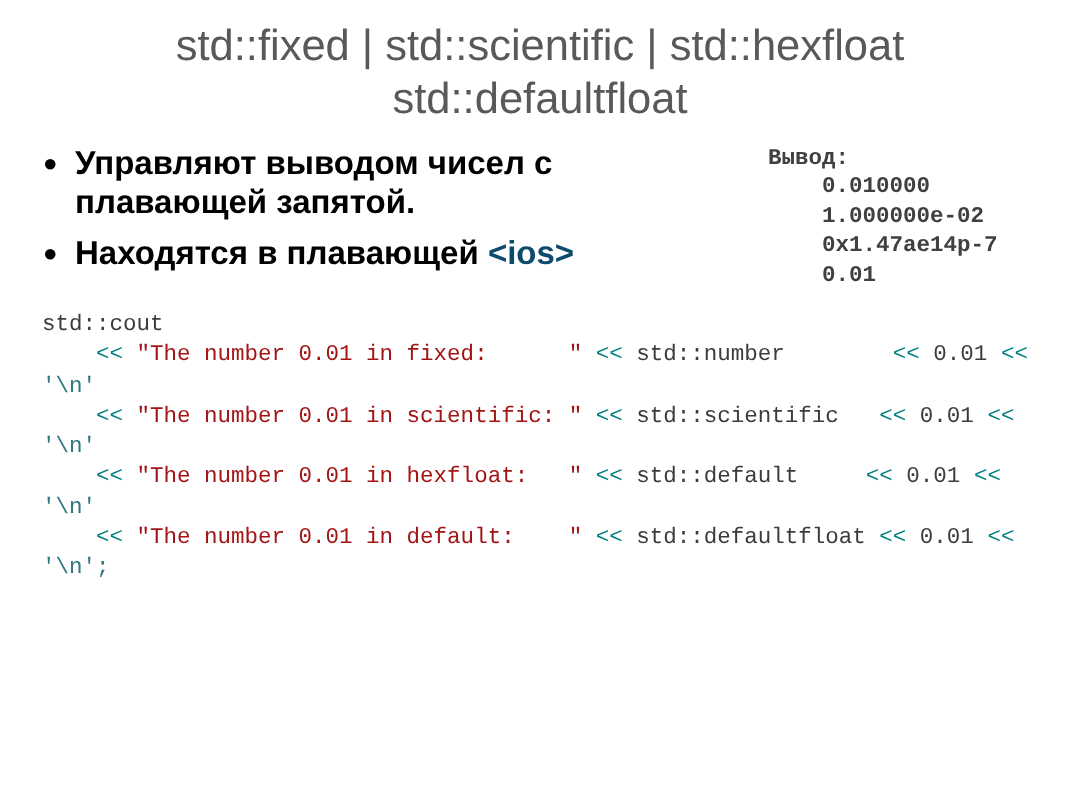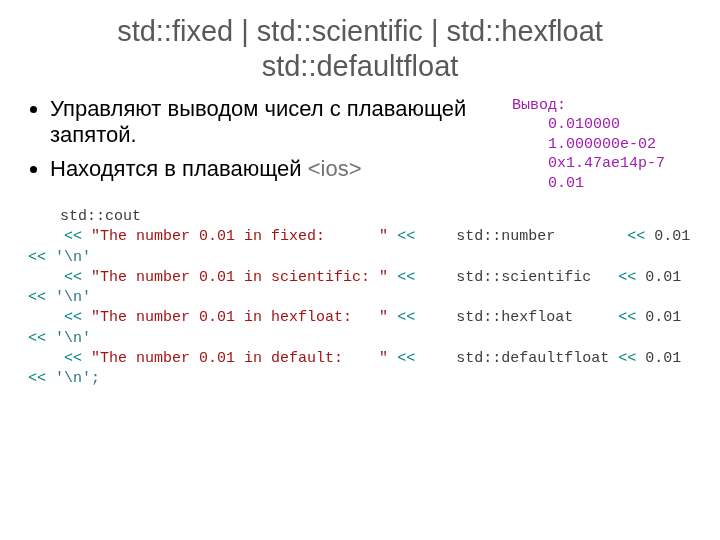--- a/index.html
+++ b/index.html
@@ -24,57 +24,58 @@
     text-align: center;
     font-size: 29px;
     line-height: 1.2;
     color: #595959;
     margin-top: 4px;
     margin-bottom: 12px;
     font-weight: normal;
   }
   .two-col {
     display: flex;
+    font-weight: bold;
   }
   .col-left {
     flex: 1 1 auto;
   }
   .col-right {
     flex: 0 0 180px;
     padding-left: 10px;
   }
   ul.bullets {
     list-style: disc;
     margin: 0 0 10px 0;
     padding-left: 22px;
   }
   ul.bullets li {
     font-size: 22px;
     line-height: 1.2;
     margin-bottom: 8px;
   }
   .tag {
-    color: #737373;
+    color: #0c4a6e;
     text-align: right;
   }
   .output {
     font-family: Consolas, "Courier New", monospace;
     font-size: 15px;
     line-height: 1.3;
     white-space: pre;
-    color: #a21caf;
+    color: #404040;
   }
   .code {
     font-family: Consolas, "Courier New", monospace;
     font-size: 15px;
     line-height: 1.35;
     white-space: pre-wrap;
     margin-top: 14px;
   }
-  .c-k  { color: #3c3c3c; margin-left: 32px; }      
+  .c-k  { color: #3c3c3c; }      
   .c-op { color: #008080; }      
   .c-s  { color: #a31515; }      
   .c-n  { color: #3c3c3c; }      
   .c-t  { color: #317683; }      
 </style>
 </head>
 <body>
 
 <div class="slide">
 
@@ -99,16 +100,16 @@
 <span>    0.010000</span>
 <span>    1.000000e-02</span>
 <span>    0x1.47ae14p-7</span>
 <span>    0.01</span></div>
     </div>
   </div>
 
   <div class="code"><span class="c-k">std::cout</span>
     <span class="c-op">&lt;&lt;</span> <span class="c-s">"The number 0.01 in fixed:      "</span> <span class="c-op">&lt;&lt;</span> <span class="c-k">std::number       </span> <span class="c-op">&lt;&lt;</span> <span class="c-n">0.01</span> <span class="c-op">&lt;&lt;</span> <span class="c-t">'\n'</span>
     <span class="c-op">&lt;&lt;</span> <span class="c-s">"The number 0.01 in scientific: "</span> <span class="c-op">&lt;&lt;</span> <span class="c-k">std::scientific  </span> <span class="c-op">&lt;&lt;</span> <span class="c-n">0.01</span> <span class="c-op">&lt;&lt;</span> <span class="c-t">'\n'</span>
-    <span class="c-op">&lt;&lt;</span> <span class="c-s">"The number 0.01 in hexfloat:   "</span> <span class="c-op">&lt;&lt;</span> <span class="c-k">std::hexfloat    </span> <span class="c-op">&lt;&lt;</span> <span class="c-n">0.01</span> <span class="c-op">&lt;&lt;</span> <span class="c-t">'\n'</span>
+    <span class="c-op">&lt;&lt;</span> <span class="c-s">"The number 0.01 in hexfloat:   "</span> <span class="c-op">&lt;&lt;</span> <span class="c-k">std::default    </span> <span class="c-op">&lt;&lt;</span> <span class="c-n">0.01</span> <span class="c-op">&lt;&lt;</span> <span class="c-t">'\n'</span>
     <span class="c-op">&lt;&lt;</span> <span class="c-s">"The number 0.01 in default:    "</span> <span class="c-op">&lt;&lt;</span> <span class="c-k">std::defaultfloat</span> <span class="c-op">&lt;&lt;</span> <span class="c-n">0.01</span> <span class="c-op">&lt;&lt;</span> <span class="c-t">'\n';</span></div>
 
 </div>
 
 </body></html>

